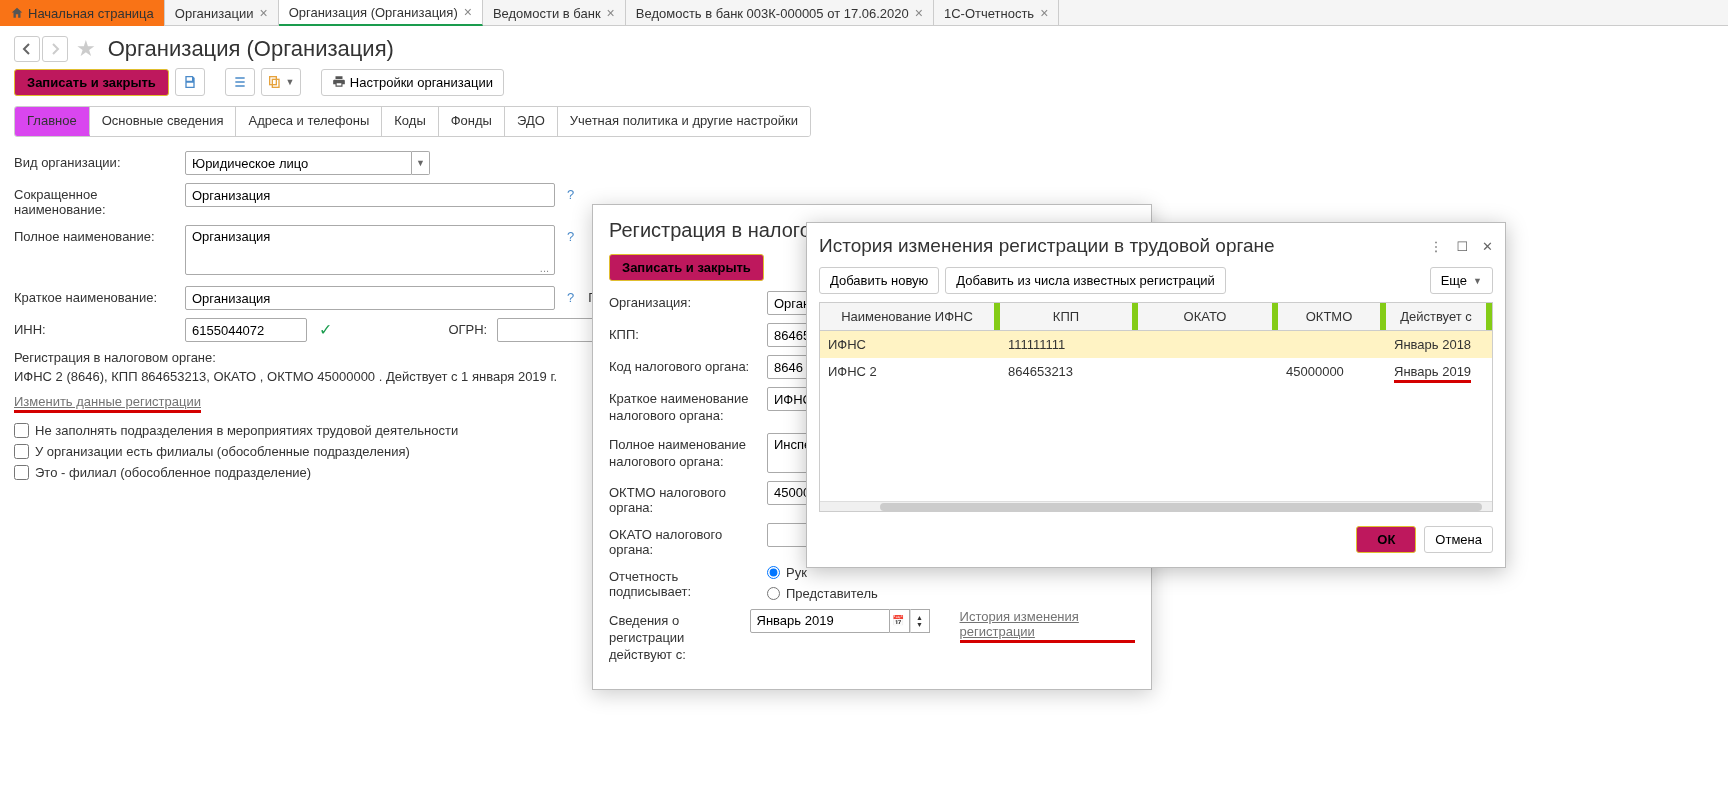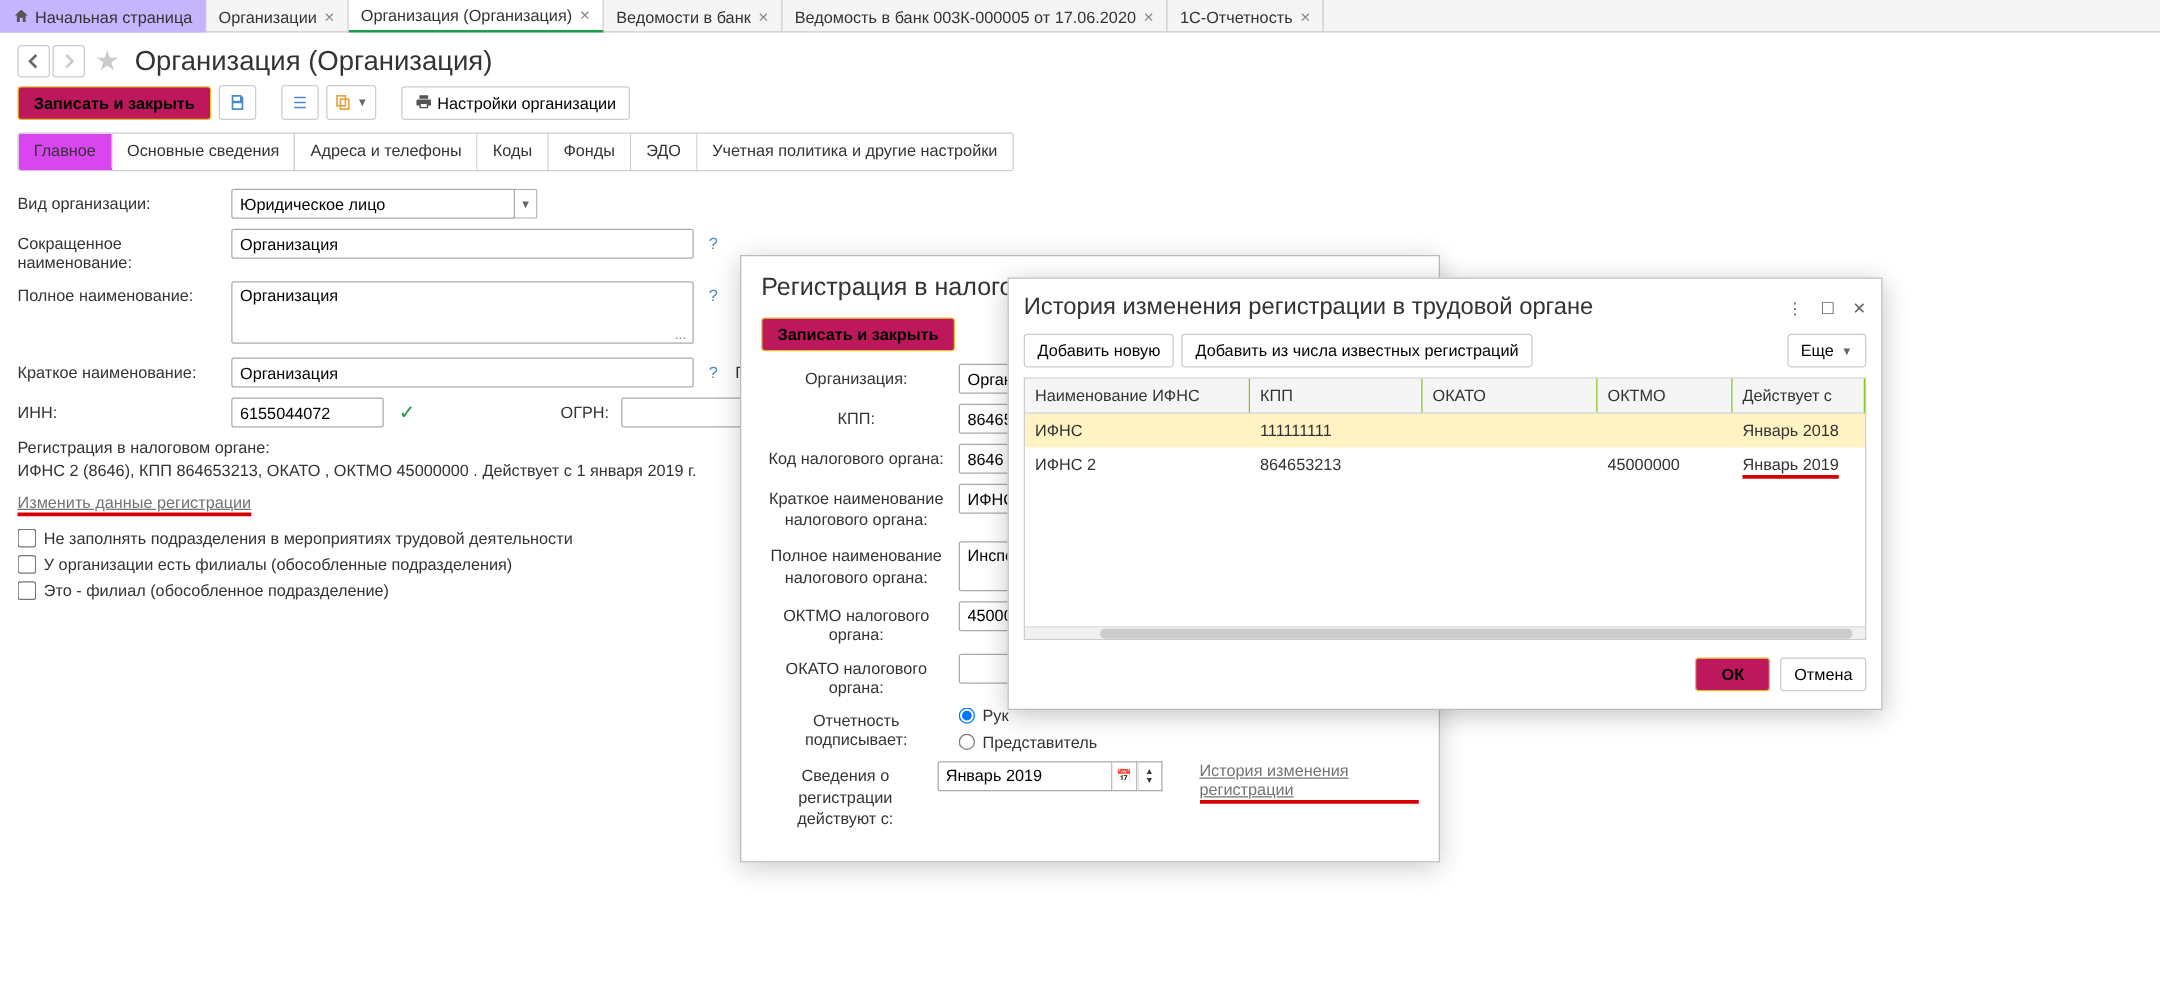--- a/index.html
+++ b/index.html
@@ -1,21 +1,21 @@
 <!DOCTYPE html>
 <html><head>
 <meta charset="utf-8">
 <style>
 * { box-sizing: border-box; margin: 0; padding: 0; font-family: Arial, sans-serif; font-size: 13px; }
 body { background: #fff; color: #333; overflow: hidden; }
 
 
 .tabs { display: flex; background: #f5f5f5; border-bottom: 1px solid #ccc; height: 26px; }
 .tab { display: flex; align-items: center; padding: 0 10px; border-right: 1px solid #ccc; cursor: pointer; height: 26px; white-space: nowrap; }
-.tab.home { background: #c4b5fd; }
+.tab.home { background: #f97316; }
 .tab.active { background: #fff; border-bottom: 2px solid #1a9c4e; }
 .tab .close { margin-left: 6px; color: #888; font-size: 14px; }
 .tab .home-ico { margin-right: 4px; }
 
 
 .titlebar { display: flex; align-items: center; padding: 10px 14px 6px; gap: 8px; }
 .nav-arrows { display: flex; gap: 2px; }
 .sq { width: 26px; height: 26px; border: 1px solid #ccc; background: #fff; display: flex; align-items: center; justify-content: center; border-radius: 3px; cursor: pointer; }
 .star { color: #ccc; font-size: 22px; }
 .page-title { font-size: 22px; color: #333; margin-left: 4px; }
@@ -45,38 +45,38 @@
 .check-ico { color: #1a9c4e; font-size: 16px; margin-left: 6px; padding-top: 2px; }
 .link { color: #737373; text-decoration: underline; cursor: pointer; }
 .red-ul { border-bottom: 3px solid #d40000; padding-bottom: 1px; display: inline-block; }
 .cb-row { display: flex; align-items: center; gap: 6px; margin: 6px 0 6px 0; }
 .cb-row input { width: 15px; height: 15px; }
 .reg-text { margin: 4px 0 10px; }
 
 
 .dlg1 { position: absolute; left: 592px; top: 204px; width: 560px; background: #fff; border: 1px solid #bbb; box-shadow: 0 4px 20px rgba(0,0,0,0.2); padding: 14px 16px 18px; }
 .dlg1 h2 { font-size: 20px; font-weight: normal; margin-bottom: 12px; }
-.dlg1 .form-row .form-label { width: 152px; text-align: center; }
+.dlg1 .form-row .form-label { width: 152px; }
 .date-inp { display: flex; }
 .date-inp input { width: 140px; border-radius: 2px 0 0 2px; }
 .date-inp .mini { width: 20px; border: 1px solid #aaa; border-left: none; background: #fff; display:flex;align-items:center;justify-content:center; font-size:10px; cursor:pointer; }
 .radio-col { display: flex; flex-direction: column; gap: 6px; }
 .radio-row { display: flex; align-items: center; gap: 6px; }
 
 
 .dlg2 { position: absolute; left: 806px; top: 222px; width: 700px; background: #fff; border: 1px solid #bbb; box-shadow: 0 4px 20px rgba(0,0,0,0.25); padding: 12px 12px 14px; }
 .dlg2-head { display: flex; align-items: center; justify-content: space-between; margin-bottom: 10px; }
 .dlg2-head h2 { font-size: 19px; font-weight: normal; }
 .d2-winbtns { display: flex; gap: 14px; color: #666; }
 .d2-winbtns span { cursor: pointer; }
 .d2-actions { display: flex; gap: 6px; margin-bottom: 8px; }
 .d2-actions .spacer { flex: 1; }
 .tbl { border: 1px solid #ccc; }
 .tbl-head { display: flex; background: #f5f5f5; border-bottom: 1px solid #ccc; }
-.tbl-head > div { padding: 6px 8px; border-right: 1px solid #84cc16; }
+.tbl-head > div { padding: 6px 8px; border-right: 6px solid #84cc16; text-align: center; }
 .tbl-row { display: flex; }
 .tbl-row > div { padding: 6px 8px; }
 .tbl-row.sel { background: #fff3c4; }
 .tbl-row.r2 .c5 span { border-bottom: 3px solid #d40000; padding-bottom:1px; }
 .c1 { width: 180px; } .c2 { width: 138px; } .c3 { width: 140px; } .c4 { width: 108px; } .c5 { flex: 1; }
 .tbl-blank { height: 116px; }
 .tbl-scroll { height: 10px; background: #f0f0f0; border-top: 1px solid #ddd; position: relative; }
 .tbl-scroll::before { content:''; position:absolute; left:60px; right:10px; top:1px; height:8px; background:#ccc; border-radius:4px; }
 .d2-foot { display: flex; justify-content: flex-end; gap: 8px; margin-top: 14px; }
 

